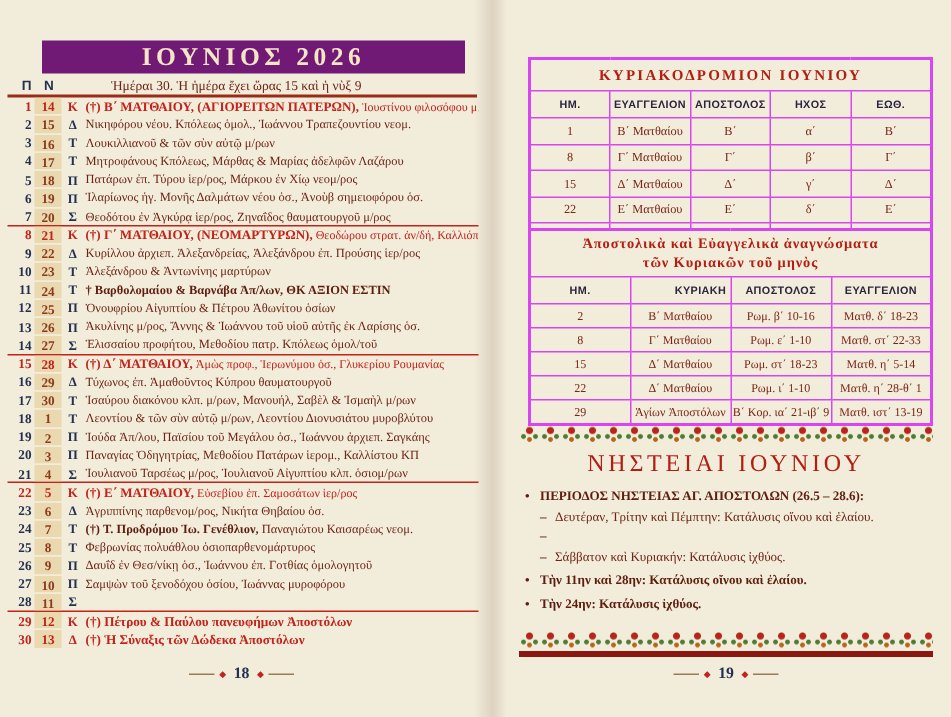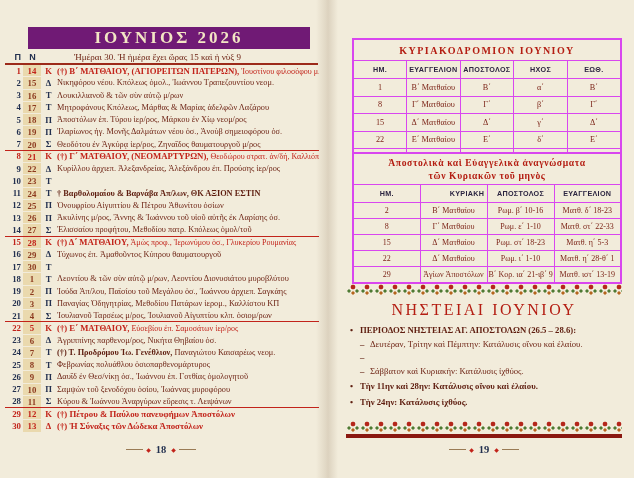--- a/index.html
+++ b/index.html
@@ -127,21 +127,21 @@
         <div class="day-row norm">
     <span class="c-p">4</span>
     <span class="c-n">17</span>
     <span class="c-d">Τ</span>
     <span class="c-text"><span class="feast"></span><span class="rest">Μητροφάνους Κπόλεως, Μάρθας &amp; Μαρίας ἀδελφῶν Λαζάρου</span></span>
   </div>
         <div class="day-row norm">
     <span class="c-p">5</span>
     <span class="c-n">18</span>
     <span class="c-d">Π</span>
-    <span class="c-text"><span class="feast"></span><span class="rest">Ἀποστόλων ἐπ. Τύρου ἱερ/ρος, Μάρκου ἐν Χίῳ νεομ/ρος</span></span>
+    <span class="c-text"><span class="feast"></span><span class="rest">Πατάρων ἐπ. Τύρου ἱερ/ρος, Μάρκου ἐν Χίῳ νεομ/ρος</span></span>
   </div>
         <div class="day-row norm">
     <span class="c-p">6</span>
     <span class="c-n">19</span>
     <span class="c-d">Π</span>
     <span class="c-text"><span class="feast"></span><span class="rest">Ἱλαρίωνος ἡγ. Μονῆς Δαλμάτων νέου ὁσ., Ἀνοὺβ σημειοφόρου ὁσ.</span></span>
   </div>
         <div class="day-row norm">
     <span class="c-p">7</span>
     <span class="c-n">20</span>
@@ -157,20 +157,21 @@
         <div class="day-row norm">
     <span class="c-p">9</span>
     <span class="c-n">22</span>
     <span class="c-d">Δ</span>
     <span class="c-text"><span class="feast"></span><span class="rest">Κυρίλλου ἀρχιεπ. Ἀλεξανδρείας, Ἀλεξάνδρου ἐπ. Προύσης ἱερ/ρος</span></span>
   </div>
         <div class="day-row norm">
     <span class="c-p">10</span>
     <span class="c-n">23</span>
     <span class="c-d">Τ</span>
+    <span class="c-text"><span class="feast"></span><span class="rest">Ἀλεξάνδρου &amp; Ἀντωνίνης μαρτύρων</span></span>
   </div>
         <div class="day-row bold">
     <span class="c-p">11</span>
     <span class="c-n">24</span>
     <span class="c-d">Τ</span>
     <span class="c-text"><span class="feast">† Βαρθολομαίου &amp; Βαρνάβα Ἀπ/λων, ΘΚ ΑΞΙΟΝ ΕΣΤΙΝ</span><span class="rest"></span></span>
   </div>
         <div class="day-row norm">
     <span class="c-p">12</span>
     <span class="c-n">25</span>
@@ -198,20 +199,21 @@
         <div class="day-row norm">
     <span class="c-p">16</span>
     <span class="c-n">29</span>
     <span class="c-d">Δ</span>
     <span class="c-text"><span class="feast"></span><span class="rest">Τύχωνος ἐπ. Ἀμαθοῦντος Κύπρου θαυματουργοῦ</span></span>
   </div>
         <div class="day-row norm">
     <span class="c-p">17</span>
     <span class="c-n">30</span>
     <span class="c-d">Τ</span>
+    <span class="c-text"><span class="feast"></span><span class="rest">Ἰσαύρου διακόνου κλπ. μ/ρων, Μανουήλ, Σαβὲλ &amp; Ἰσμαὴλ μ/ρων</span></span>
   </div>
         <div class="day-row norm">
     <span class="c-p">18</span>
     <span class="c-n">1</span>
     <span class="c-d">Τ</span>
     <span class="c-text"><span class="feast"></span><span class="rest">Λεοντίου &amp; τῶν σὺν αὐτῷ μ/ρων, Λεοντίου Διονυσιάτου μυροβλύτου</span></span>
   </div>
         <div class="day-row norm">
     <span class="c-p">19</span>
     <span class="c-n">2</span>
@@ -263,21 +265,20 @@
         <div class="day-row norm">
     <span class="c-p">27</span>
     <span class="c-n">10</span>
     <span class="c-d">Π</span>
     <span class="c-text"><span class="feast"></span><span class="rest">Σαμψὼν τοῦ ξενοδόχου ὁσίου, Ἰωάννας μυροφόρου</span></span>
   </div>
         <div class="day-row norm">
     <span class="c-p">28</span>
     <span class="c-n">11</span>
     <span class="c-d">Σ</span>
-    <span class="c-text"><span class="feast"></span><span class="rest">Κύρου &amp; Ἰωάννου Ἀναργύρων εὕρεσις τ. Λειψάνων</span></span>
   </div>
         <div class="day-row red sep">
     <span class="c-p">29</span>
     <span class="c-n">12</span>
     <span class="c-d">Κ</span>
     <span class="c-text"><span class="feast">(†) Πέτρου &amp; Παύλου πανευφήμων Ἀποστόλων</span><span class="rest"></span></span>
   </div>
         <div class="day-row red">
     <span class="c-p">30</span>
     <span class="c-n">13</span>
@@ -376,21 +377,21 @@
           <tr>
             <td class="cell">8</td>
             <td class="cell">Γ΄ Ματθαίου</td>
             <td class="cell">Ρωμ. ε΄ 1-10</td>
             <td class="cell">Ματθ. στ΄ 22-33</td>
           </tr>
           <tr>
             <td class="cell">15</td>
             <td class="cell">Δ΄ Ματθαίου</td>
             <td class="cell">Ρωμ. στ΄ 18-23</td>
-            <td class="cell">Ματθ. η΄ 5-3</td>
+            <td class="cell">Ματθ. η΄ 5-14</td>
           </tr>
           <tr>
             <td class="cell">22</td>
             <td class="cell">Δ΄ Ματθαίου</td>
             <td class="cell">Ρωμ. ι΄ 1-10</td>
             <td class="cell">Ματθ. η΄ 28-θ΄ 1</td>
           </tr>
           <tr>
             <td class="cell">29</td>
             <td class="cell">Ἁγίων Ἀποστόλων</td>

